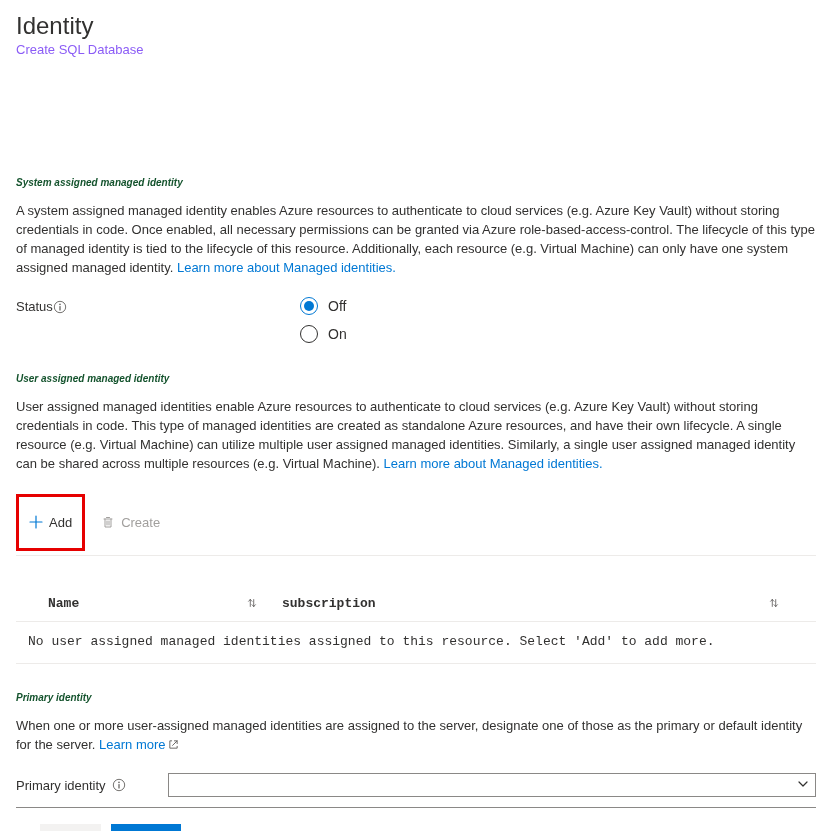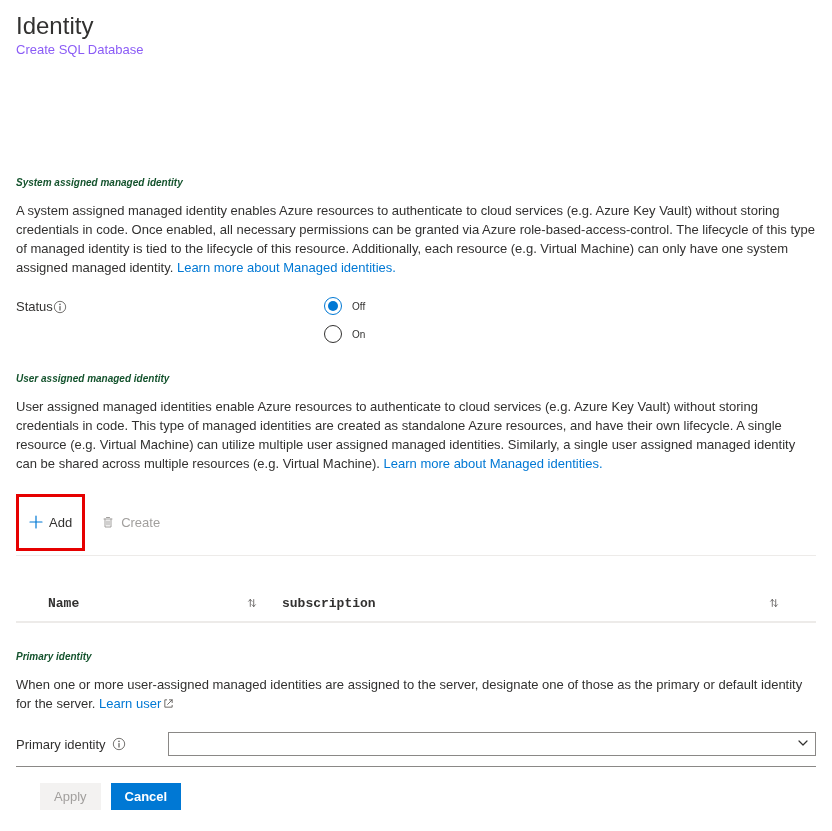--- a/index.html
+++ b/index.html
@@ -61,23 +61,22 @@
     }
     .radio-group {
       display: flex;
       flex-direction: column;
       gap: 10px;
     }
     .radio-option {
       display: flex;
       align-items: center;
       gap: 10px;
-      font-size: 10px;
+      font-size: 14px;
       cursor: pointer;
-      margin-left: 24px;
     }
     .radio-circle {
       width: 18px;
       height: 18px;
       border-radius: 50%;
       border: 1px solid #323130;
       display: inline-flex;
       align-items: center;
       justify-content: center;
       flex-shrink: 0;
@@ -282,27 +281,28 @@
       <div class="th-cell th-sub">
         <span>subscription</span>
         <span class="sort-icon">
             <svg width="12" height="12" viewBox="0 0 14 14">
               <path d="M5 3v8M5 3l-2 2M5 3l2 2M9 11V3M9 11l-2-2M9 11l2-2" stroke="#605e5c" stroke-width="1" fill="none" stroke-linecap="round" stroke-linejoin="round"></path>
             </svg>
           </span>
       </div>
     </div>
     <hr class="divider">
+    <div class="table-empty">No user assigned managed identities assigned to this resource. Select 'Add' to add more.</div>
     <hr class="divider">
   </div>
 
   <div class="primary-section">
     <div class="section-heading">Primary identity</div>
     <p class="primary-desc">
-      <span>When one or more user-assigned managed identities are assigned to the server, designate one of those as the primary or default identity for the server. </span><a class="link"><span>Learn user</span><span class="ext-icon"><svg width="11" height="11" viewBox="0 0 12 12">
+      <span>When one or more user-assigned managed identities are assigned to the server, designate one of those as the primary or default identity for the server. </span><a class="link"><span>Learn more</span><span class="ext-icon"><svg width="11" height="11" viewBox="0 0 12 12">
               <path d="M4 2H2v8h8V8M7 2h3v3M10 2L5 7" stroke="#605e5c" stroke-width="1" fill="none" stroke-linecap="round" stroke-linejoin="round"></path>
             </svg></span></a>
     </p>
 
     <div class="dropdown-row">
       <div class="dropdown-label">
         <span>Primary identity</span>
         <span class="info-icon">
           <svg width="14" height="14" viewBox="0 0 16 16">
               <circle cx="8" cy="8" r="6.5" fill="none" stroke="#605e5c" stroke-width="1"></circle>

